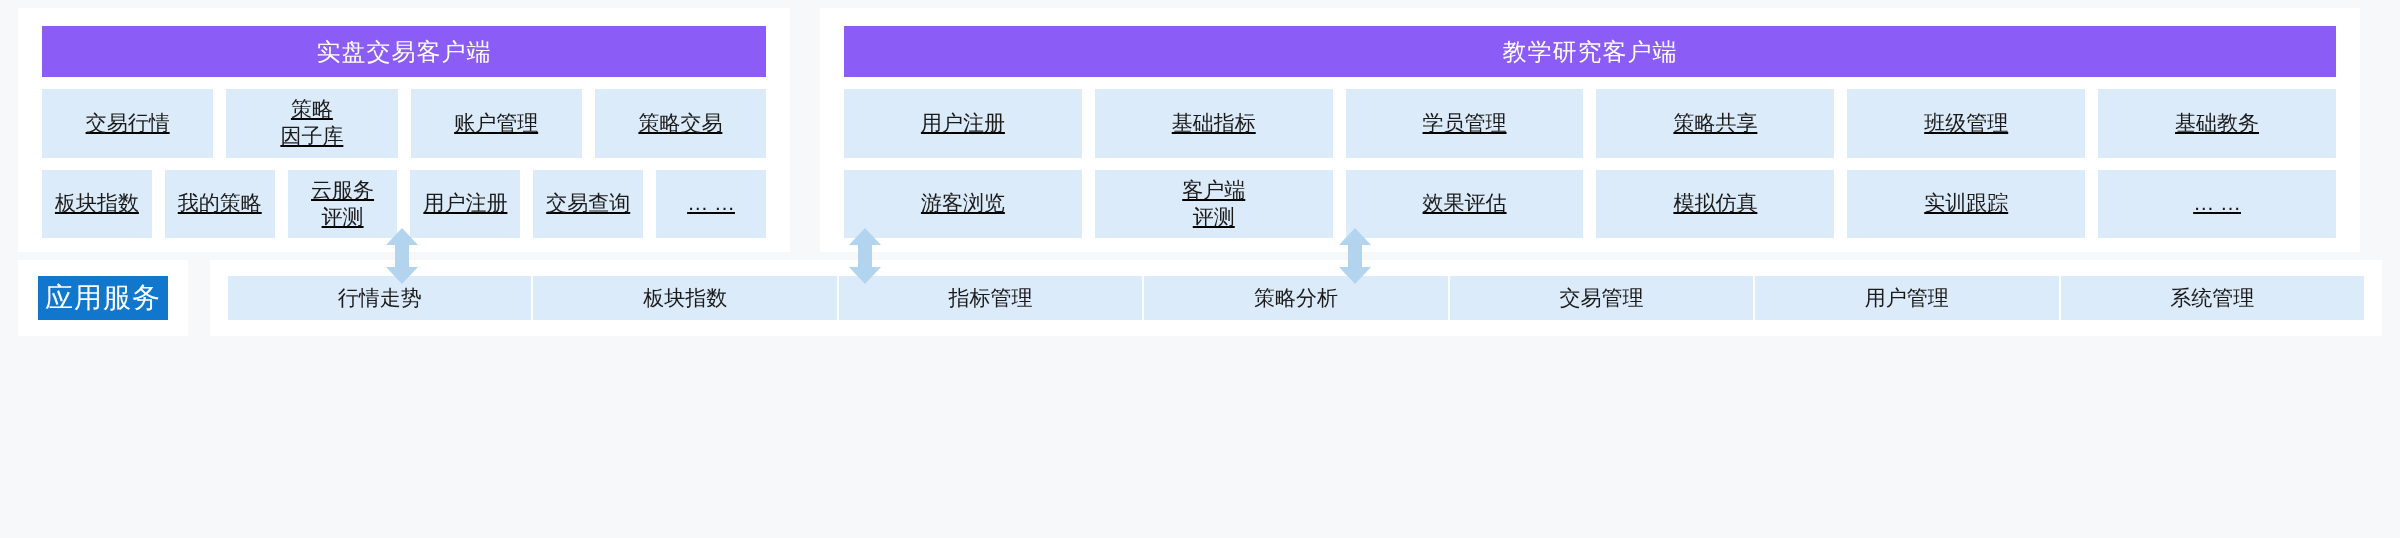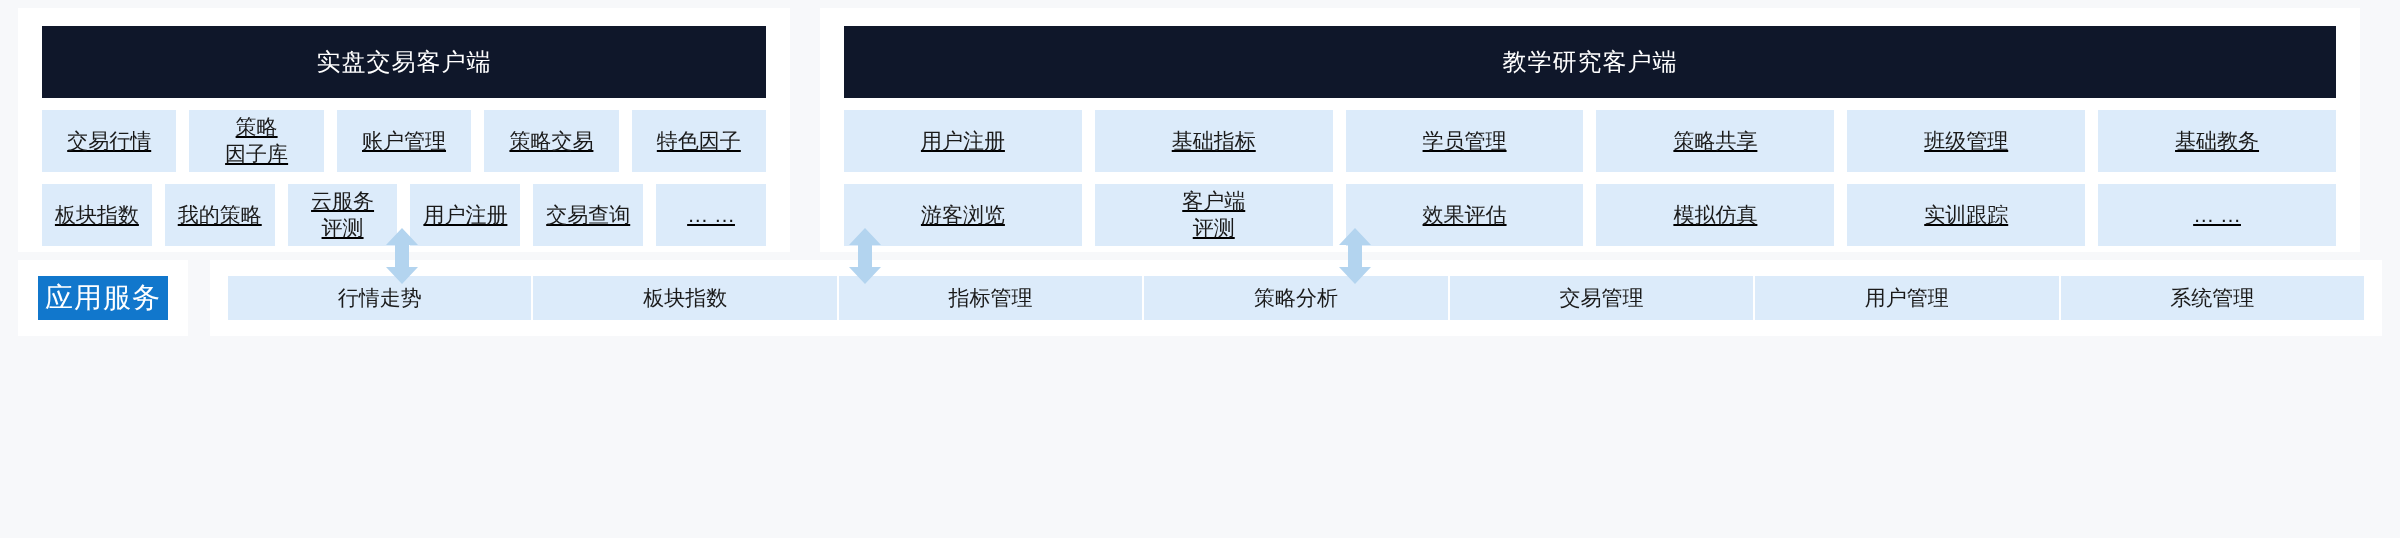--- a/index.html
+++ b/index.html
@@ -20,23 +20,23 @@
     background:#ffffff;
     margin:8px 8px 0 8px;
     padding:18px 24px 14px 24px;
     box-sizing:border-box;
     display:flex;flex-direction:column;
   }
   .panel.left{width:772px;margin-left:18px;}
   .panel.right{width:1540px;margin-left:22px;margin-right:18px;}
 
   .panel-header{
-    background:#0f172a;
+    background:#8b5cf6;
     color:#ffffff;
-    height:72px;
+    height:51px;
     display:flex;align-items:center;justify-content:center;
     font-size:24px;
     letter-spacing:1px;
     margin-bottom:12px;
     flex:0 0 auto;
   }
 
   .tile-row{
     display:flex;
     gap:13px;
@@ -115,21 +115,20 @@
 
   <div class="panel left">
     <div class="panel-header">实盘交易客户端</div>
 
     <div class="tile-row">
       <div class="tile">交易行情</div>
       <div class="tile">策略
 因子库</div>
       <div class="tile">账户管理</div>
       <div class="tile">策略交易</div>
-      <div class="tile">特色因子</div>
     </div>
 
     <div class="tile-row">
       <div class="tile">板块指数</div>
       <div class="tile">我的策略</div>
       <div class="tile">云服务
 评测</div>
       <div class="tile">用户注册</div>
       <div class="tile">交易查询</div>
       <div class="tile">… …</div>

